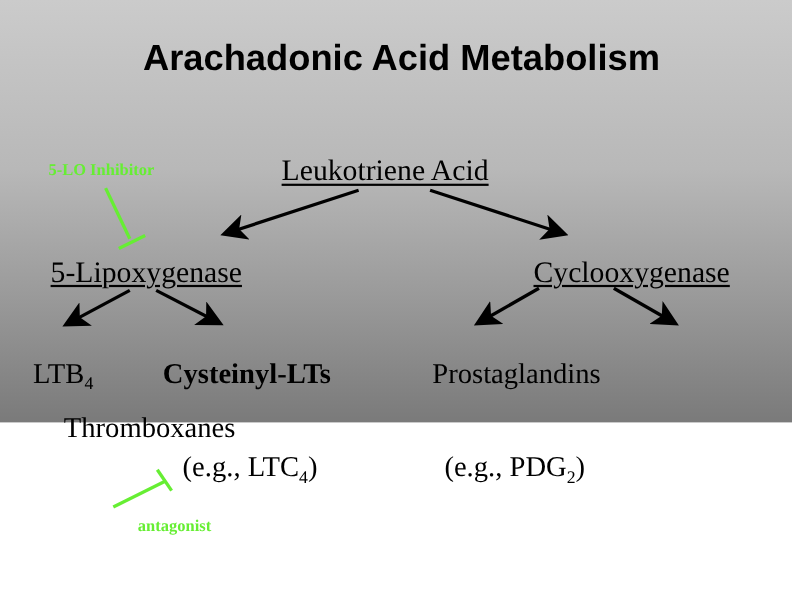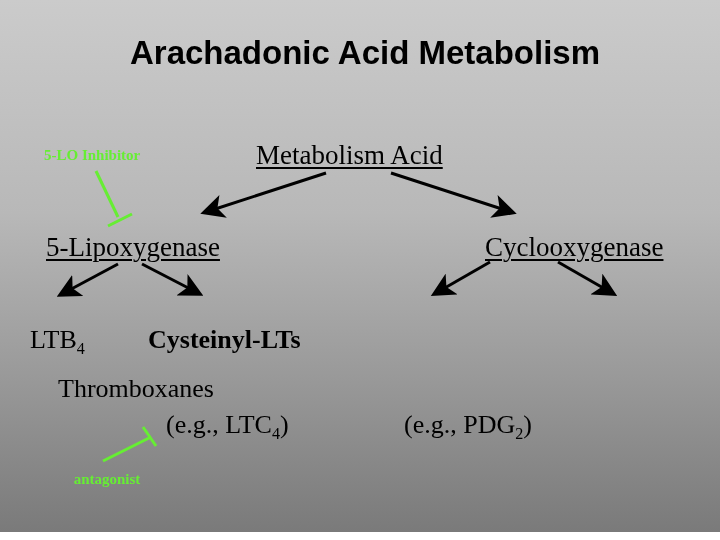--- a/index.html
+++ b/index.html
@@ -1,44 +1,45 @@
 <!DOCTYPE html>
 <html><head>
 <meta charset="utf-8">
 <style>
   html, body { margin:0; padding:0; }
   body { width:720px; height:540px; overflow:hidden; }
   #slide {
-    position:relative; width:720px; height:532px;
+    position:relative; width:720px; height:384px;
     background: linear-gradient(to bottom, #cbcbcb 0%, #b8b8b8 40%, #9a9a9a 70%, #7a7a7a 100%);
     font-family: "Liberation Serif", serif; color:#000;
   }
   .abs { position:absolute; white-space:nowrap; }
   .title { font-family:"Liberation Sans", sans-serif; font-weight:bold; font-size:33px; left:0; width:730px; text-align:center; top:34px; }
   .node { font-size:27px; text-decoration:underline; text-decoration-thickness:2px; text-underline-offset:3px; }
   .prod { font-size:26px; }
-  .green { color:#66ee33; font-weight:bold; font-size:15px; text-align:center; }
+  .green { color:#66ee33; font-weight:bold; font-size:15px; text-align:right; }
   sub { font-size:0.62em; vertical-align:-0.35em; line-height:0; }
   svg.arrows { position:absolute; left:0; top:0; }
 </style>
 </head>
 <body>
 
 <div id="slide">
 
   <div class="abs title">Arachadonic Acid Metabolism</div>
 
-  <div class="abs node" style="left:256px; top:140px;">Metabolism Acid</div>
+  <div class="abs node" style="left:256px; top:140px;">Leukotriene Acid</div>
   <div class="abs node" style="left:46px; top:232px;">5-Lipoxygenase</div>
   <div class="abs node" style="left:485px; top:232px;">Cyclooxygenase</div>
 
   <div class="abs green" style="left:44px; top:147px;">5-LO Inhibitor</div>
 
   <div class="abs prod" style="left:30px; top:325px;text-align:right;"><span>LTB</span><sub>4</sub></div>
   <div class="abs prod" style="left:148px; top:325px;font-weight:bold;">Cysteinyl-LTs</div>
+  <div class="abs prod" style="left:393px; top:325px;">Prostaglandins</div>
   <div class="abs prod" style="left:58px; top:362px;margin-top:12px;">Thromboxanes</div>
 
   <div class="abs prod" style="left:166px; top:410px;"><span>(e.g., LTC</span><sub>4</sub><span>)</span></div>
   <div class="abs prod" style="left:404px; top:410px;text-align:right;"><span>(e.g., PDG</span><sub>2</sub><span>)</span></div>
 
   <div class="abs green" style="left:22px; top:470px; width:170px; line-height:18px;">
     <div>antagonist</div>
   </div>
 
   <svg class="arrows" width="720" height="540">

